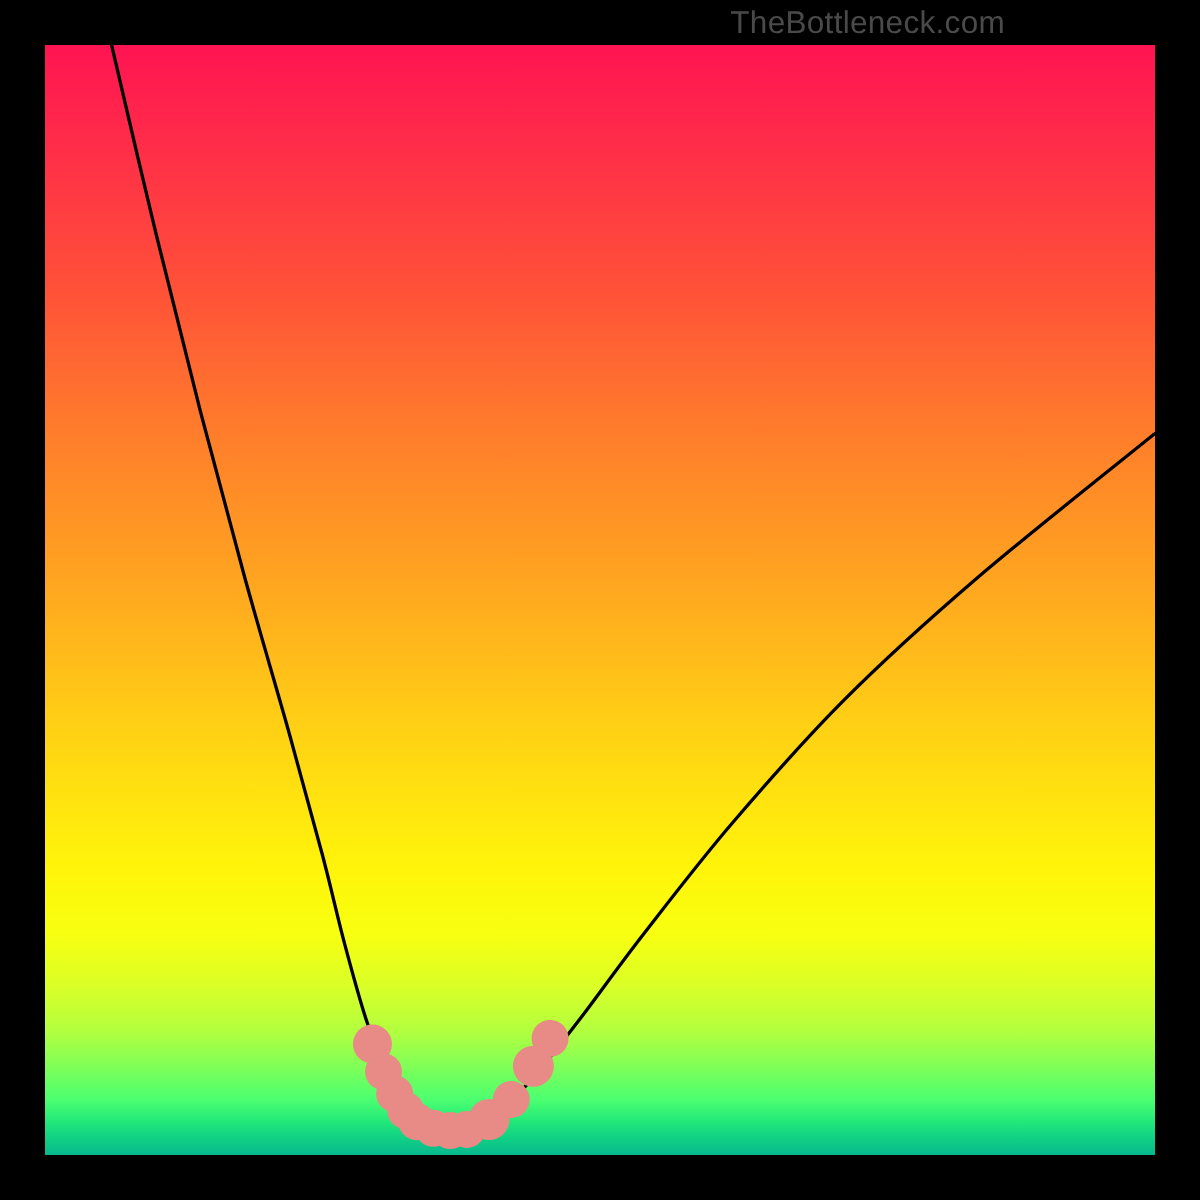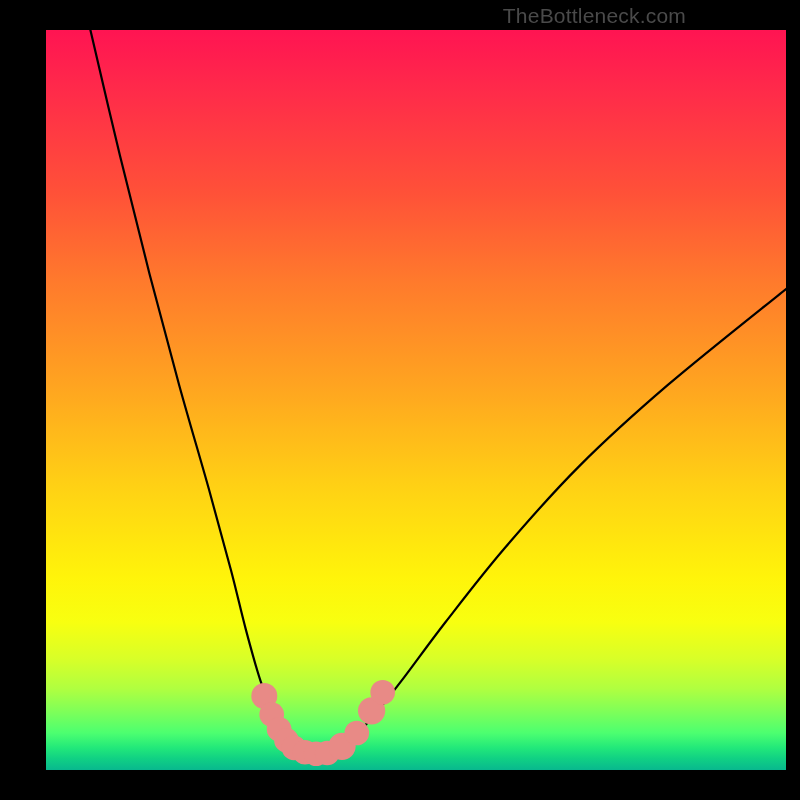--- a/index.html
+++ b/index.html
@@ -6,21 +6,21 @@
     margin: 0;
     padding: 0;
     width: 800px;
     height: 800px;
     overflow: hidden;
     background: #000;
     font-family: Arial, Helvetica, sans-serif;
   }
   .frame {
     position: absolute;
-    left: 16px;
+    left: 0;
     top: 0;
     width: 680px;
     height: 800px;
     background: #000;
   }
   .plot {
     position: absolute;
     left: 30px;
     top: 30px;
     width: 740px;

